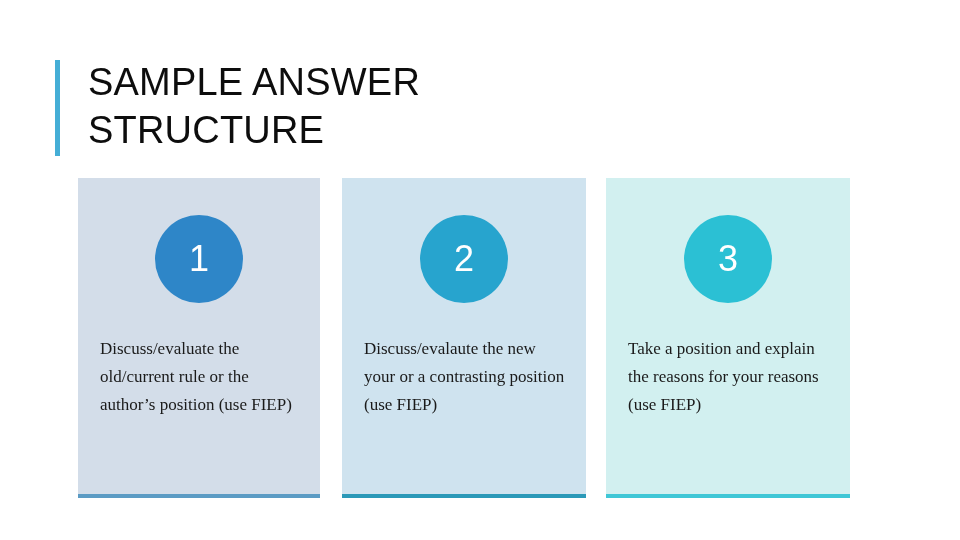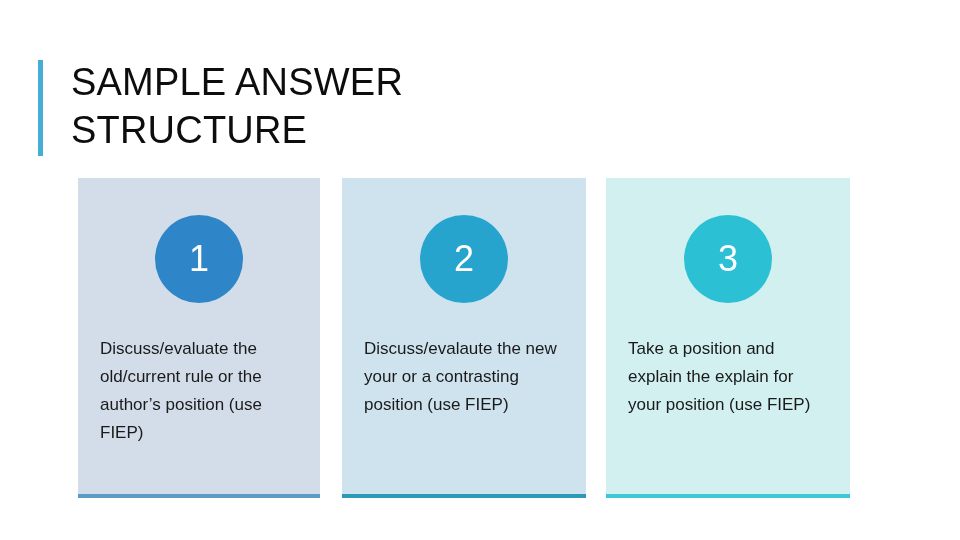--- a/index.html
+++ b/index.html
@@ -20,21 +20,21 @@
     position: absolute;
     inset: 0;
     width: 960px;
     height: 540px;
     background: #ffffff;
   }
 
   
   .title-block {
     position: absolute;
-    left: 38px;
+    left: 55px;
     top: 58px;
     width: 600px;
     display: flex;
     align-items: flex-start;
   }
 
   .title-accent-bar {
     width: 5px;
     height: 96px;
     background: #45AED6;
@@ -112,21 +112,21 @@
 
   .card-text {
     margin-top: 32px;
     align-self: stretch;
     padding: 0 20px 0 22px;
     font-size: 17px;
     line-height: 28px;
     color: #1a1a1a;
     font-weight: 400;
     text-align: left;
-    font-family: Liberation Sans, sans-serif;
+    font-family: Liberation Serif, serif;
   }
 </style>
 </head>
 <body style="background: rgb(255, 255, 255);">
 
 <div class="slide" style="background: rgb(255, 255, 255);">
 
   <div class="title-block">
     <div class="title-accent-bar" style="background: rgb(69, 174, 214);"></div>
     <div class="title-text">SAMPLE ANSWER
@@ -153,19 +153,19 @@
         <div class="card-text">Discuss/evalaute the new your or a contrasting position (use FIEP)</div>
       </div>
       <div class="card-underline" style="background: rgb(43, 153, 184);"></div>
     </div>
 
     <div class="card card-3" style="background: rgb(210, 240, 240);">
       <div class="card-body">
         <div class="circle" style="background: rgb(43, 192, 212);">
           <span class="circle-num" style="color: rgb(255, 255, 255);">3</span>
         </div>
-        <div class="card-text">Take a position and explain the explain for your position (use FIEP)</div>
+        <div class="card-text">Take a position and explain the reasons for your reasons (use FIEP)</div>
       </div>
       <div class="card-underline" style="background: rgb(63, 199, 214);"></div>
     </div>
 
   </div>
 </div>
 
 </body></html>

